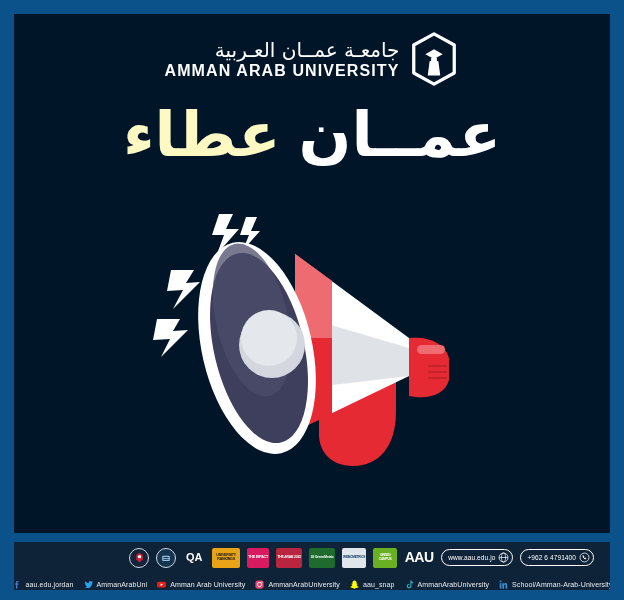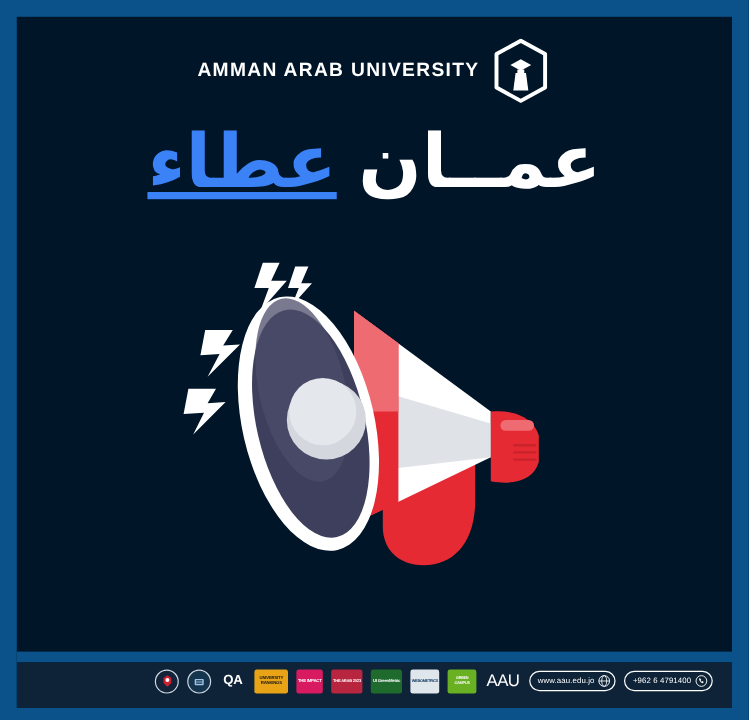--- a/index.html
+++ b/index.html
@@ -77,21 +77,21 @@
   }
   #headline {
     font-family: "DejaVu Sans", sans-serif;
     font-size: 62px;
     font-weight: 700;
     line-height: 1;
     white-space: nowrap;
     display: inline-block;
   }
   .hl-white { color: #ffffff; }
-  .hl-red   { color: #3b82f6; text-decoration: underline; }
+  .hl-red   { color: #fef9c3; }
 
   
   #art-wrap {
     flex: 1 1 auto;
     display: flex;
     align-items: center;
     justify-content: center;
     padding-bottom: 18px;
   }
   #megaphone { width: 330px; height: 285px; }
@@ -99,21 +99,21 @@
   
   #divider {
     flex: 0 0 auto;
     height: 9px;
     background: #0a5289;
   }
 
   
   #footer {
     flex: 0 0 auto;
-    height: 38px;
+    height: 48px;
     background: #0e2337;
     position: relative;
   }
   #footer-top {
     display: flex;
     align-items: center;
     justify-content: flex-end;
     gap: 7px;
     height: 27px;
     padding: 2px 16px 0 0;
@@ -171,20 +171,21 @@
   .sicon { width: 11px; height: 11px; flex: 0 0 auto; display:block; }
 </style>
 </head>
 <body>
 
 <div id="poster">
   <div id="poster-inner">
 
     <div id="header">
       <div id="logo-wordmark">
+        <div id="logo-arabic">جامعـة عمــان العـربية</div>
         <div id="logo-english">AMMAN ARAB UNIVERSITY</div>
       </div>
       <svg id="logo-emblem" viewBox="0 0 50 56">
         <path d="M25 2 L46 13.5 L46 42.5 L25 54 L4 42.5 L4 13.5 Z" fill="none" stroke="#ffffff" stroke-width="3.4" stroke-linejoin="round"></path>
         <path d="M25 18 L34 23 L25 28 L16 23 Z" fill="#ffffff"></path>
         <path d="M20.5 30 L29.5 30 L31.5 45 L18.5 45 Z" fill="#ffffff"></path>
         <rect x="22" y="27" width="6" height="4" fill="#ffffff"></rect>
       </svg>
     </div>
 
@@ -275,21 +276,21 @@
         </div>
 
         <div class="accred" style="width:22px;background:#dfe6ec;color:#123a63;font-size:3.2px;padding:1px">
           <span>WEBOMETRICS</span>
         </div>
 
         <div class="accred" style="width:22px;background:#6ab023;font-size:3.2px;padding:1px">
           <span>GREEN CAMPUS</span>
         </div>
 
-        <div class="accred" style="width:30px;font-size:14px;font-weight:400;letter-spacing:-0.5px">
+        <div class="accred" style="width:30px;font-size:14px;font-weight:700;letter-spacing:-0.5px">
           <span>AAU</span>
         </div>
 
         <div class="badge-pill">
           <span>www.aau.edu.jo</span>
           <svg width="11" height="11" viewBox="0 0 16 16">
             <circle cx="8" cy="8" r="6.5" fill="none" stroke="#ffffff" stroke-width="1.1"></circle>
             <ellipse cx="8" cy="8" rx="3" ry="6.5" fill="none" stroke="#ffffff" stroke-width="1"></ellipse>
             <line x1="1.5" y1="8" x2="14.5" y2="8" stroke="#ffffff" stroke-width="1"></line>
           </svg>

